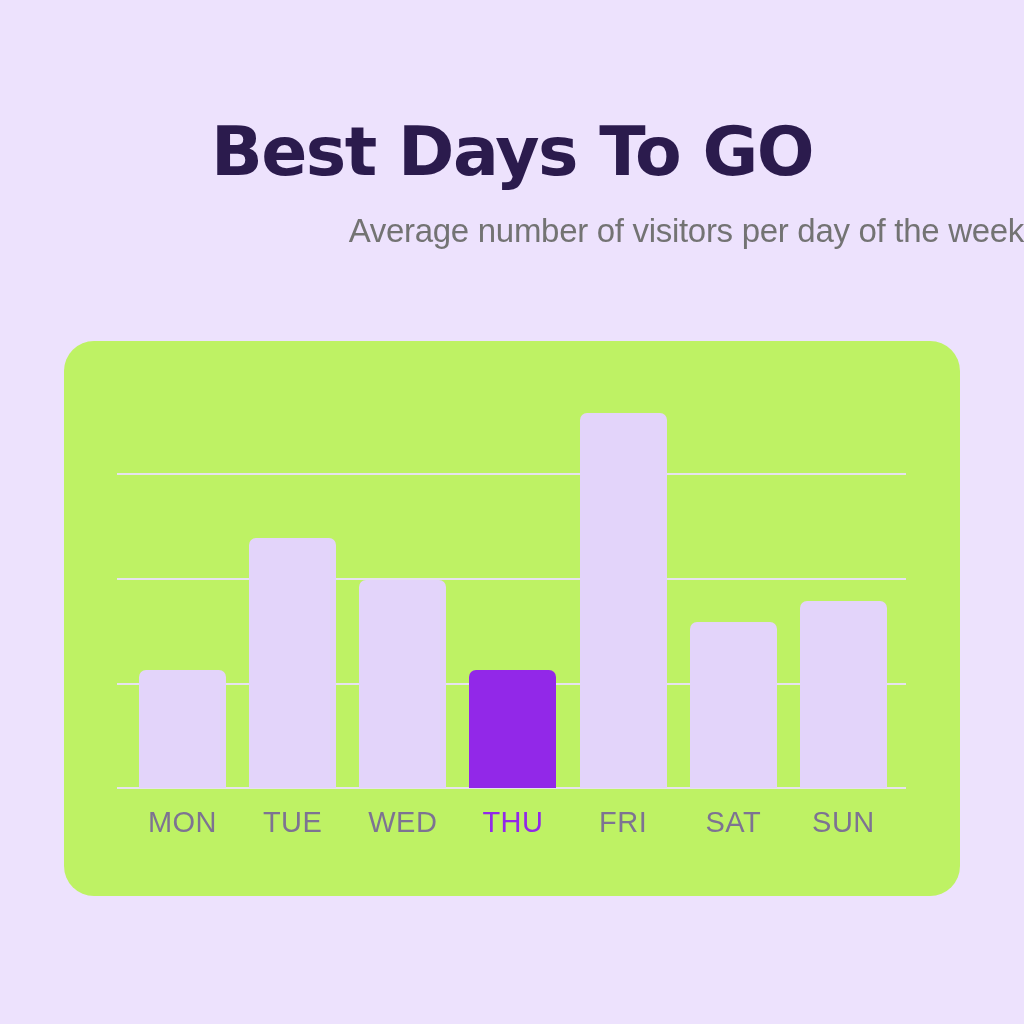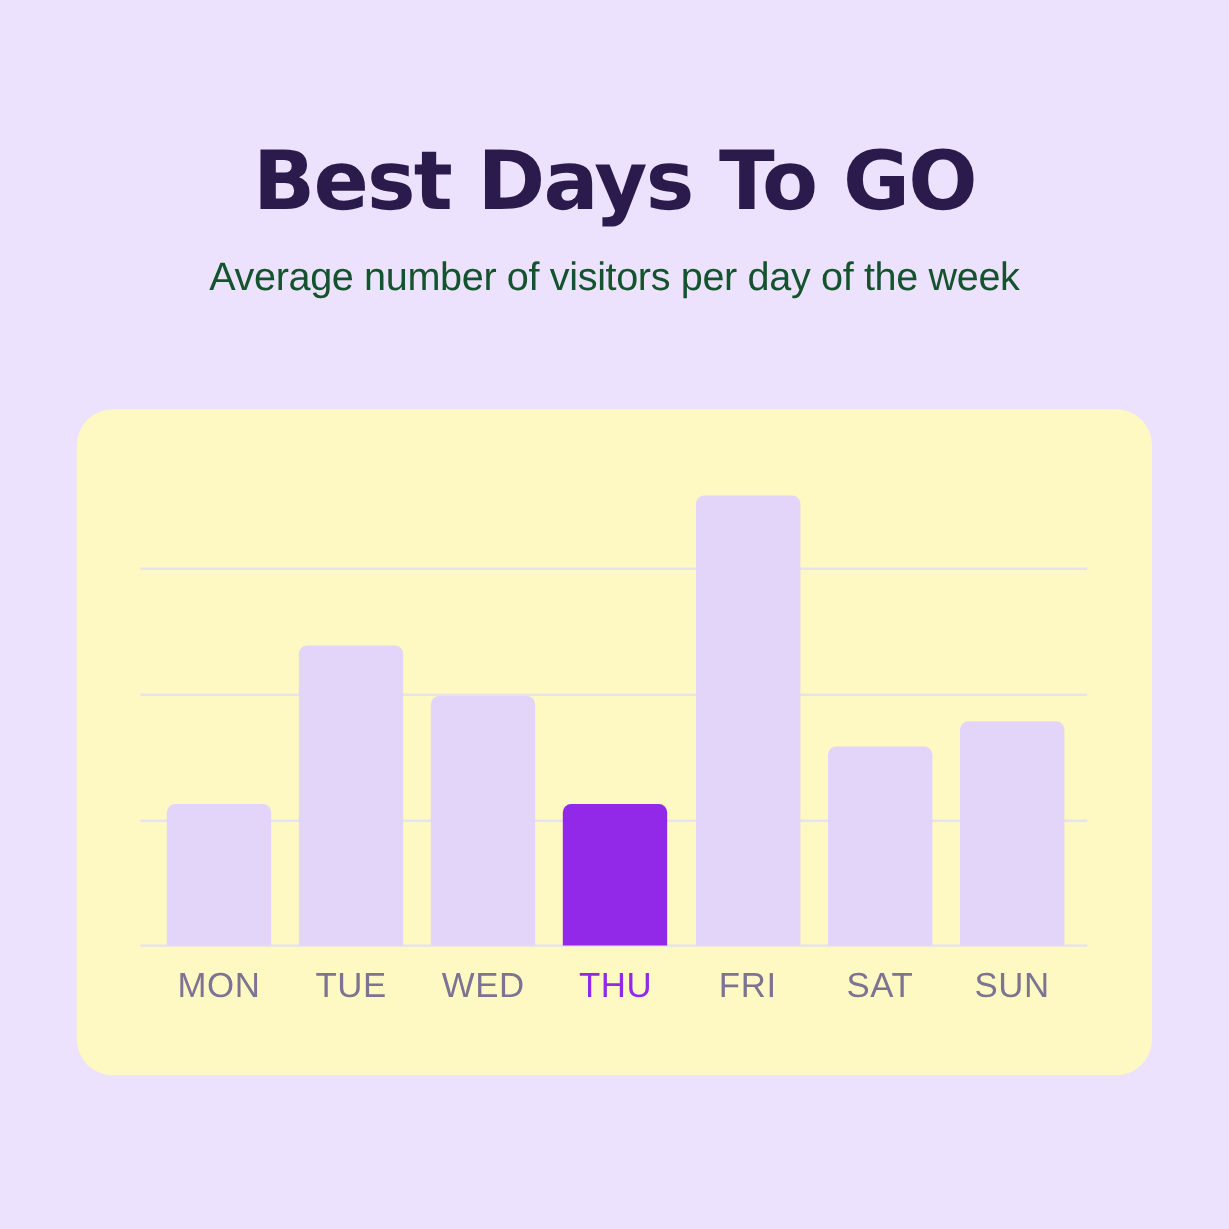--- a/index.html
+++ b/index.html
@@ -41,32 +41,33 @@
     font-family: "DejaVu Sans", sans-serif;
   }
 
   .subtitle {
     margin: 0;
     padding-top: 28px;
     font-size: 33px;
     line-height: 1.0;
     font-weight: 400;
     letter-spacing: -0.3px;
-    color: #14532d;
+    color: #737373;
     font-family: "Liberation Sans", sans-serif;
+    text-align: right;
   }
 
   
   .chart-card {
     position: absolute;
     left: 64px;
     top: 341px;
     width: 896px;
     height: 555px;
-    background: #fef9c3;
+    background: #bef264;
     border-radius: 30px;
     box-sizing: border-box;
   }
 
   
   .plot {
     position: absolute;
     left: 53px;
     top: 60px;
     width: 789px;

